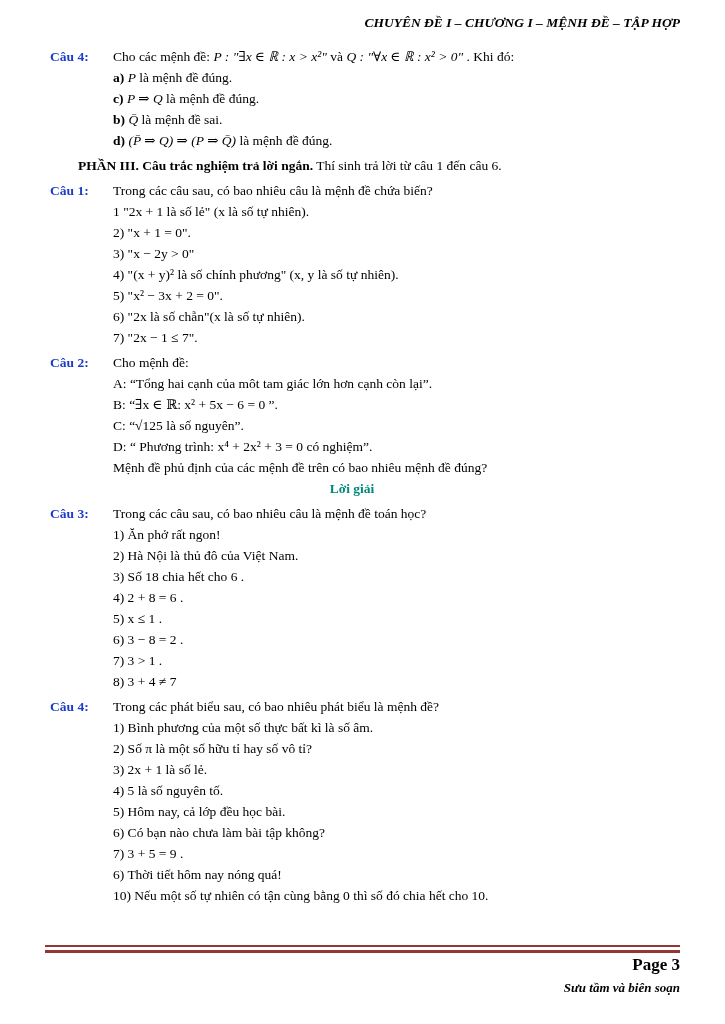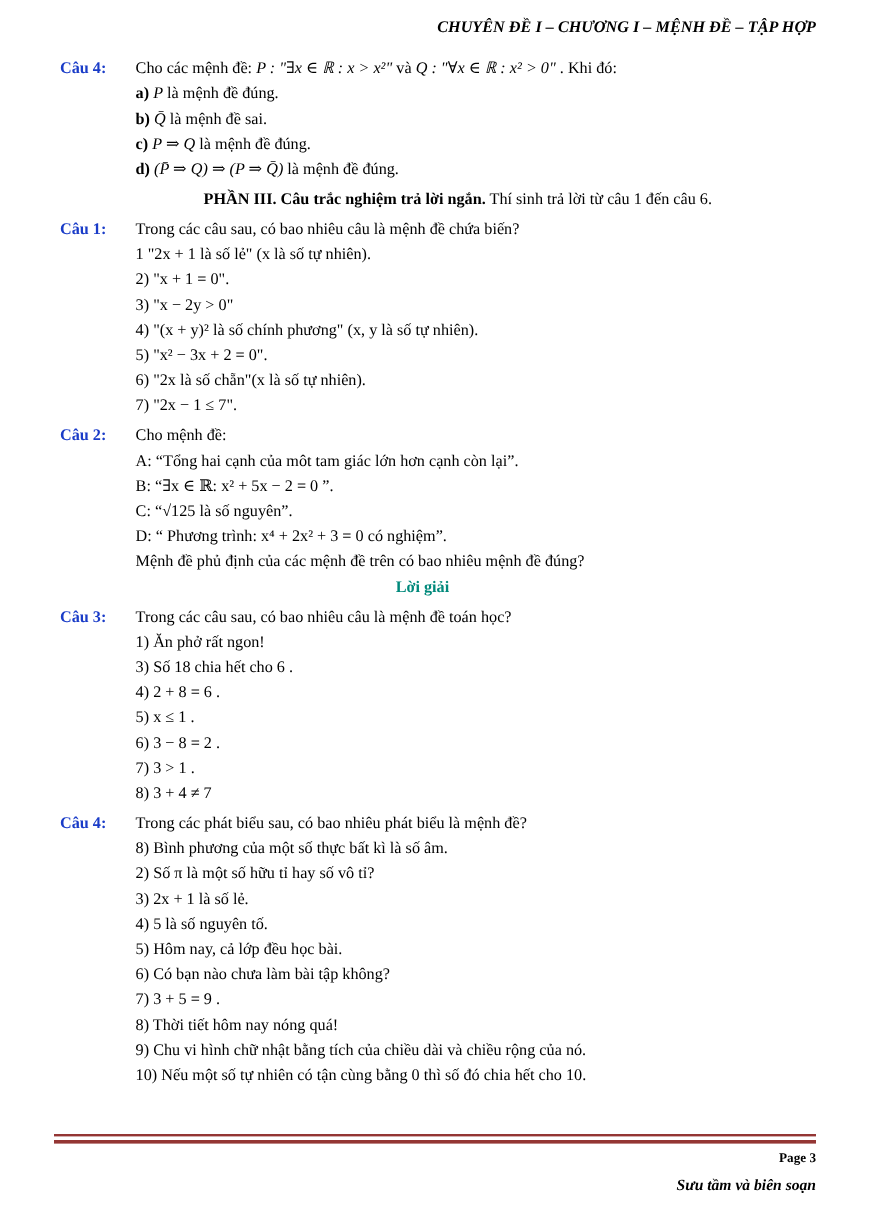--- a/index.html
+++ b/index.html
@@ -42,21 +42,21 @@
   }
   .qrow{margin-top:4px;}
   .qlabel{
     position:absolute;
     left:50px;
     top:0;
     color:var(--label-blue);
     font-weight:bold;
     white-space:nowrap;
   }
-  .flush{padding-left:78px;text-align:center;}
+  .flush{padding-left:78px;}
   .bold{font-weight:bold;}
   .math{font-style:italic;}
   .optkey{font-weight:bold;}
   .center{
     padding-left:45px;
     padding-right:66px;
     text-align:center;
   }
   .loigiai-row{
     font-weight:bold;
@@ -74,21 +74,21 @@
   }
   .rule-thick{
     margin-top:3px;
     height:3px;
     background:var(--footer-maroon);
   }
   .page-num{
     margin-top:3px;
     text-align:right;
     font-weight:bold;
-    font-size:11px;
+    font-size:17px;
     line-height:18px;
   }
   .credit{
     margin-top:5px;
     text-align:right;
     font-weight:bold;
     font-style:italic;
     font-size:13px;
     line-height:18px;
   }
@@ -103,24 +103,24 @@
   <div class="content">
 
     <div class="row qrow">
       <span class="qlabel">Câu 4:</span>
       <span>Cho các mệnh đề: </span><span class="math">P : "∃x ∈ ℝ : x &gt; x²"</span><span> và </span><span class="math">Q : "∀x ∈ ℝ : x² &gt; 0"</span><span> . Khi đó:</span>
     </div>
     <div class="row">
       <span class="optkey">a)</span> <span class="math">P</span> <span>là mệnh đề đúng.</span>
     </div>
     <div class="row">
-      <span class="optkey">b)</span> <span class="math">Q̄</span> <span>là mệnh đề sai.</span>
+      <span class="optkey">c)</span> <span class="math">P ⇒ Q</span> <span>là mệnh đề đúng.</span>
     </div>
     <div class="row">
-      <span class="optkey">c)</span> <span class="math">P ⇒ Q</span> <span>là mệnh đề đúng.</span>
+      <span class="optkey">b)</span> <span class="math">Q̄</span> <span>là mệnh đề sai.</span>
     </div>
     <div class="row">
       <span class="optkey">d)</span> <span class="math">(P̄ ⇒ Q) ⇒ (P ⇒ Q̄)</span> <span>là mệnh đề đúng.</span>
     </div>
 
     <div class="row flush qrow">
       <span class="bold">PHẦN III. Câu trắc nghiệm trả lời ngắn.</span><span> Thí sinh trả lời từ câu 1 đến câu 6.</span>
     </div>
 
     <div class="row qrow">
@@ -133,52 +133,52 @@
     <div class="row">4) "(x + y)² là số chính phương" (x, y là số tự nhiên).</div>
     <div class="row">5) "x² − 3x + 2 = 0".</div>
     <div class="row">6) "2x là số chẵn"(x là số tự nhiên).</div>
     <div class="row">7) "2x − 1 ≤ 7".</div>
 
     <div class="row qrow">
       <span class="qlabel">Câu 2:</span>
       <span>Cho mệnh đề:</span>
     </div>
     <div class="row">A: “Tổng hai cạnh của môt tam giác lớn hơn cạnh còn lại”.</div>
-    <div class="row">B: “∃x ∈ ℝ: x² + 5x − 2 = 0 ”.</div>
+    <div class="row">B: “∃x ∈ ℝ: x² + 5x − 6 = 0 ”.</div>
     <div class="row">C: “√125 là số nguyên”.</div>
     <div class="row">D: “ Phương trình: x⁴ + 2x² + 3 = 0 có nghiệm”.</div>
     <div class="row">Mệnh đề phủ định của các mệnh đề trên có bao nhiêu mệnh đề đúng?</div>
 
     <div class="row center loigiai-row">Lời giải</div>
 
     <div class="row qrow">
       <span class="qlabel">Câu 3:</span>
       <span>Trong các câu sau, có bao nhiêu câu là mệnh đề toán học?</span>
     </div>
     <div class="row">1) Ăn phở rất ngon!</div>
+    <div class="row">2) Hà Nội là thủ đô của Việt Nam.</div>
     <div class="row">3) Số 18 chia hết cho 6 .</div>
     <div class="row">4) 2 + 8 = 6 .</div>
     <div class="row">5) x ≤ 1 .</div>
     <div class="row">6) 3 − 8 = 2 .</div>
     <div class="row">7) 3 &gt; 1 .</div>
     <div class="row">8) 3 + 4 ≠ 7</div>
 
     <div class="row qrow">
       <span class="qlabel">Câu 4:</span>
       <span>Trong các phát biểu sau, có bao nhiêu phát biểu là mệnh đề?</span>
     </div>
-    <div class="row">8) Bình phương của một số thực bất kì là số âm.</div>
+    <div class="row">1) Bình phương của một số thực bất kì là số âm.</div>
     <div class="row">2) Số π là một số hữu tỉ hay số vô tỉ?</div>
     <div class="row">3) 2x + 1 là số lẻ.</div>
     <div class="row">4) 5 là số nguyên tố.</div>
     <div class="row">5) Hôm nay, cả lớp đều học bài.</div>
     <div class="row">6) Có bạn nào chưa làm bài tập không?</div>
     <div class="row">7) 3 + 5 = 9 .</div>
-    <div class="row">8) Thời tiết hôm nay nóng quá!</div>
-    <div class="row">9) Chu vi hình chữ nhật bằng tích của chiều dài và chiều rộng của nó.</div>
+    <div class="row">6) Thời tiết hôm nay nóng quá!</div>
     <div class="row">10) Nếu một số tự nhiên có tận cùng bằng 0 thì số đó chia hết cho 10.</div>
 
   </div>
 
   <div class="footer">
     <div class="rule-thin"></div>
     <div class="rule-thick"></div>
     <div class="page-num">Page 3</div>
     <div class="credit">Sưu tầm và biên soạn</div>
   </div>

